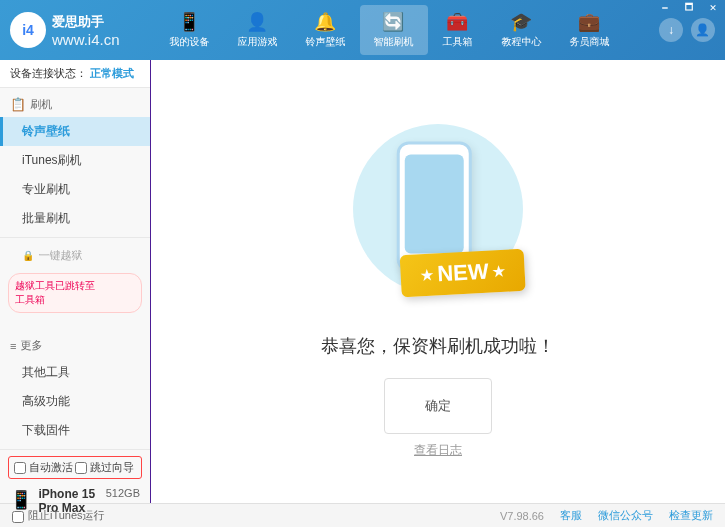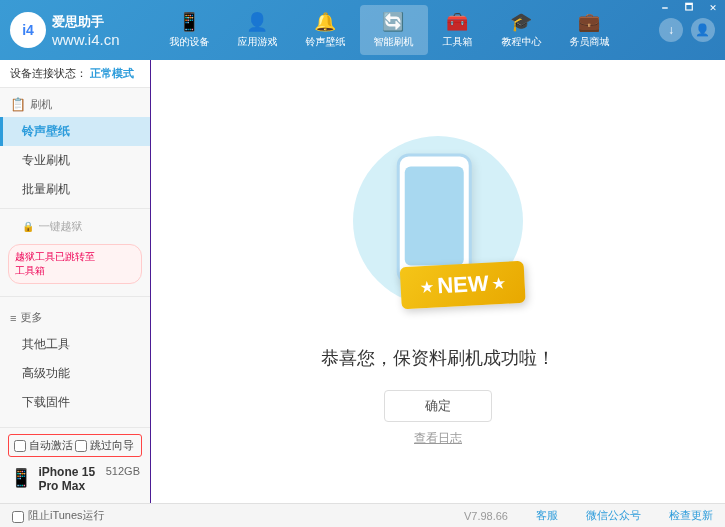--- a/index.html
+++ b/index.html
@@ -67,28 +67,28 @@
     .phone-screen { position: absolute; top: 10px; left: 5px; right: 5px; bottom: 15px; background: #a8d8f0; border-radius: 6px; }
     .phone-home { position: absolute; bottom: 4px; left: 50%; transform: translateX(-50%); width: 16px; height: 4px; background: #b0d0e8; border-radius: 2px; }
     .sparkle { position: absolute; color: #fff; font-size: 14px; }
     .sparkle-1 { top: 10px; left: 30px; }
     .sparkle-2 { top: 15px; right: 35px; }
     .new-badge { position: absolute; bottom: 20px; left: 50%; transform: translateX(-30%); }
     .new-ribbon { background: linear-gradient(135deg, #f5c518, #e8a800); color: white; font-size: 22px; font-weight: bold; padding: 8px 20px; border-radius: 6px; box-shadow: 2px 3px 8px rgba(0,0,0,0.2); transform: rotate(-3deg); display: flex; align-items: center; gap: 4px; }
     .new-ribbon .star { font-size: 14px; }
 
     .success-text { font-size: 18px; color: #333; margin-bottom: 20px; }
-    .confirm-btn { background: white; border: 1px solid #ddd; border-radius: 4px; padding: 6px 40px; font-size: 13px; color: #555; cursor: pointer; margin-bottom: 8px; }
+    .confirm-btn { background: white; border: 1px solid #ddd; border-radius: 4px; padding: 18px 40px; font-size: 13px; color: #555; cursor: pointer; margin-bottom: 8px; }
     .view-log { font-size: 12px; color: #999; cursor: pointer; text-decoration: underline; }
 
     
     .footer { height: 24px; background: #f5f5f5; border-top: 1px solid #e0e0e0; display: flex; align-items: center; padding: 0 12px; font-size: 11px; color: #666; }
     .footer-left { display: flex; align-items: flex-end; gap: 4px; }
     .footer-checkbox { width: 12px; height: 12px; }
-    .footer-right { margin-left: auto; display: flex; align-items: center; gap: 28px; }
+    .footer-right { margin-left: auto; display: flex; align-items: center; gap: 16px; }
     .footer-version { color: #999; }
     .footer-link { color: #2d9cdb; cursor: pointer; }
   </style>
 </head>
 <body>
 
 <div style="position:relative; width:725px; height:527px;">
 
   <div class="header">
     <div class="logo-area">
@@ -151,20 +151,21 @@
         <span class="status-label">设备连接状态：</span>
         <span class="status-value">正常模式</span>
       </div>
 
       <div class="sidebar-section">
         <div class="sidebar-group-header">
           <span class="group-icon">📋</span>
           <span>刷机</span>
         </div>
         <div class="sidebar-item active">铃声壁纸</div>
+        <div class="sidebar-item">iTunes刷机</div>
         <div class="sidebar-item">专业刷机</div>
         <div class="sidebar-item">批量刷机</div>
 
         <div class="sidebar-divider"></div>
 
         <div class="sidebar-disabled">
           <span class="lock-icon">🔒</span>
           <span>一键越狱</span>
         </div>
         <div class="sidebar-warning">

